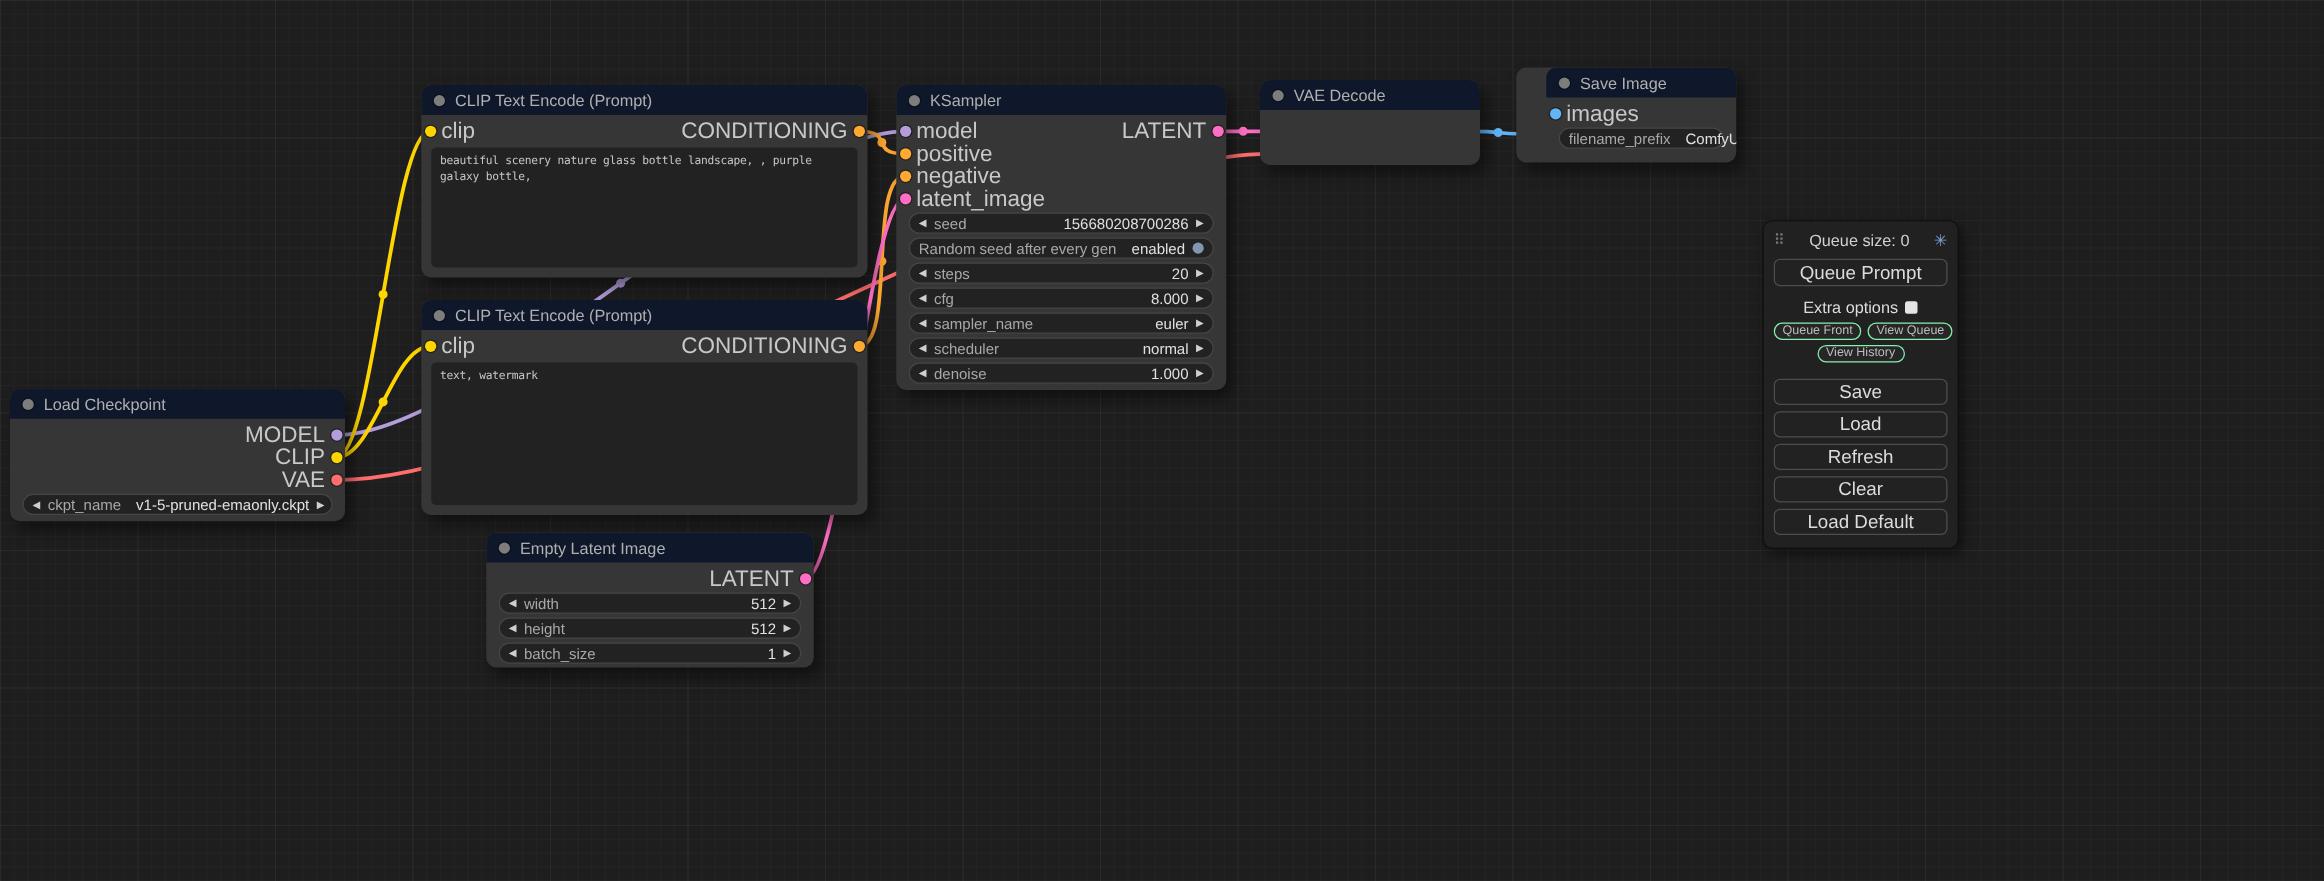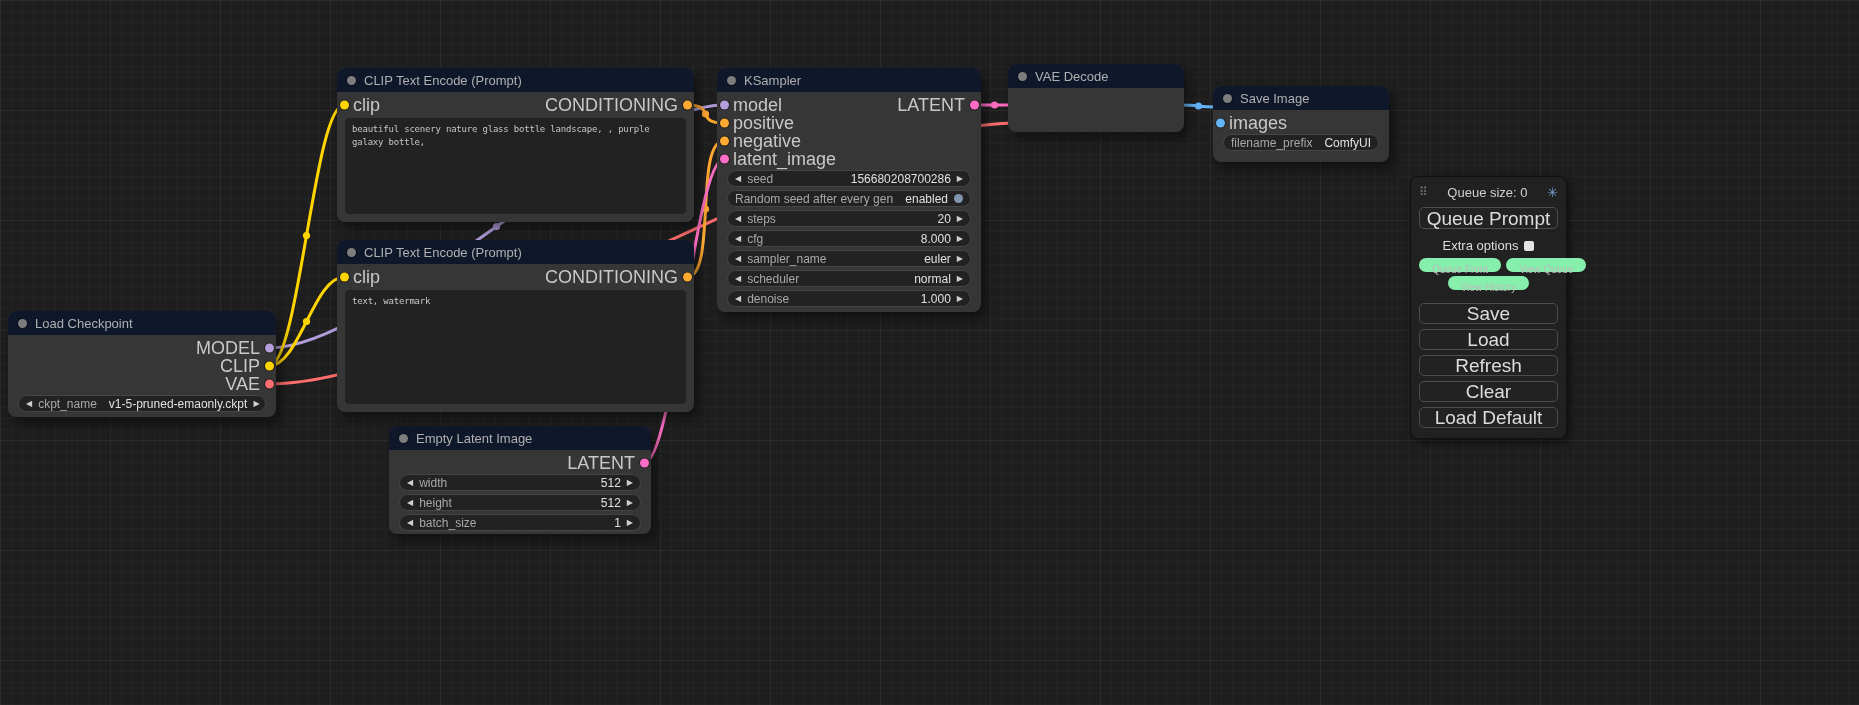--- a/index.html
+++ b/index.html
@@ -105,37 +105,37 @@
   .qp-header { display: flex; align-items: center; height: 18px; margin-bottom: 6px; }
   .drag-handle { color: #7a7a7a; font-size: 12px; line-height: 1; cursor: grab; }
   .qp-title { flex: 1; text-align: center; font-size: 13px; color: #d0d0d0; }
   .gear { color: #7aa0d4; font-size: 13px; line-height: 1; cursor: pointer; }
 
   .qp-btn {
     display: block; width: 100%; height: 21px;
     background: #222; color: #dcdcdc;
     border: 1px solid #4d4d4d; border-radius: 5px;
     font-family: "Liberation Sans", sans-serif;
-    font-size: 19px; line-height: 1; cursor: pointer;
+    font-size: 15px; line-height: 1; cursor: pointer;
   }
   .qp-btn.big { height: 22px; }
   .extra-row {
     display: flex; align-items: center; justify-content: center; gap: 6px;
     margin: 9px 0 5px 0; font-size: 13px; color: #dcdcdc;
   }
   .checkbox {
     width: 10px; height: 10px; background: #e4e4e4;
     border-radius: 2px; display: inline-block; cursor: pointer;
   }
   .pill-row { display: flex; gap: 5px; margin-bottom: 4px; }
   .pill-row.center { justify-content: center; }
   .pill {
     flex: 1; height: 14px;
     background: #262626; color: #bcbcbc;
-    border: 7px solid #86efac; border-radius: 7px;
+    border: 1px solid #86efac; border-radius: 7px;
     font-family: "Liberation Sans", sans-serif;
     font-size: 10px; line-height: 1; cursor: pointer;
     white-space: nowrap; padding: 0 6px;
   }
   .pill-row.center .pill { flex: 0 0 auto; min-width: 70px; }
   .qp-actions { margin-top: 13px; display: flex; flex-direction: column; gap: 5px; }
 </style>
 </head>
 <body>
 
@@ -330,21 +330,21 @@
             <span class="arrow">▶</span>
           </div>
         </div>
       </div>
       <div class="node" style="left: 1008px; top: 64px; width: 176px; height: 68px;">
         <div class="node-title">
           <span class="title-dot"></span>
           <span>VAE Decode</span>
         </div>
       </div>
-      <div class="node" style="left: 1213px; top: 86px; width: 176px; height: 76px;">
+      <div class="node" style="left: 1213px; top: 54px; width: 176px; height: 76px; padding-left: 24px;">
         <div class="node-title">
           <span class="title-dot"></span>
           <span>Save Image</span>
         </div>
         <div class="slots">
           <div class="slot-row">
             <span class="slot-dot in" style="background: rgb(100, 181, 246);"></span>
             <span class="slot-label in">images</span>
           </div>
         </div>

